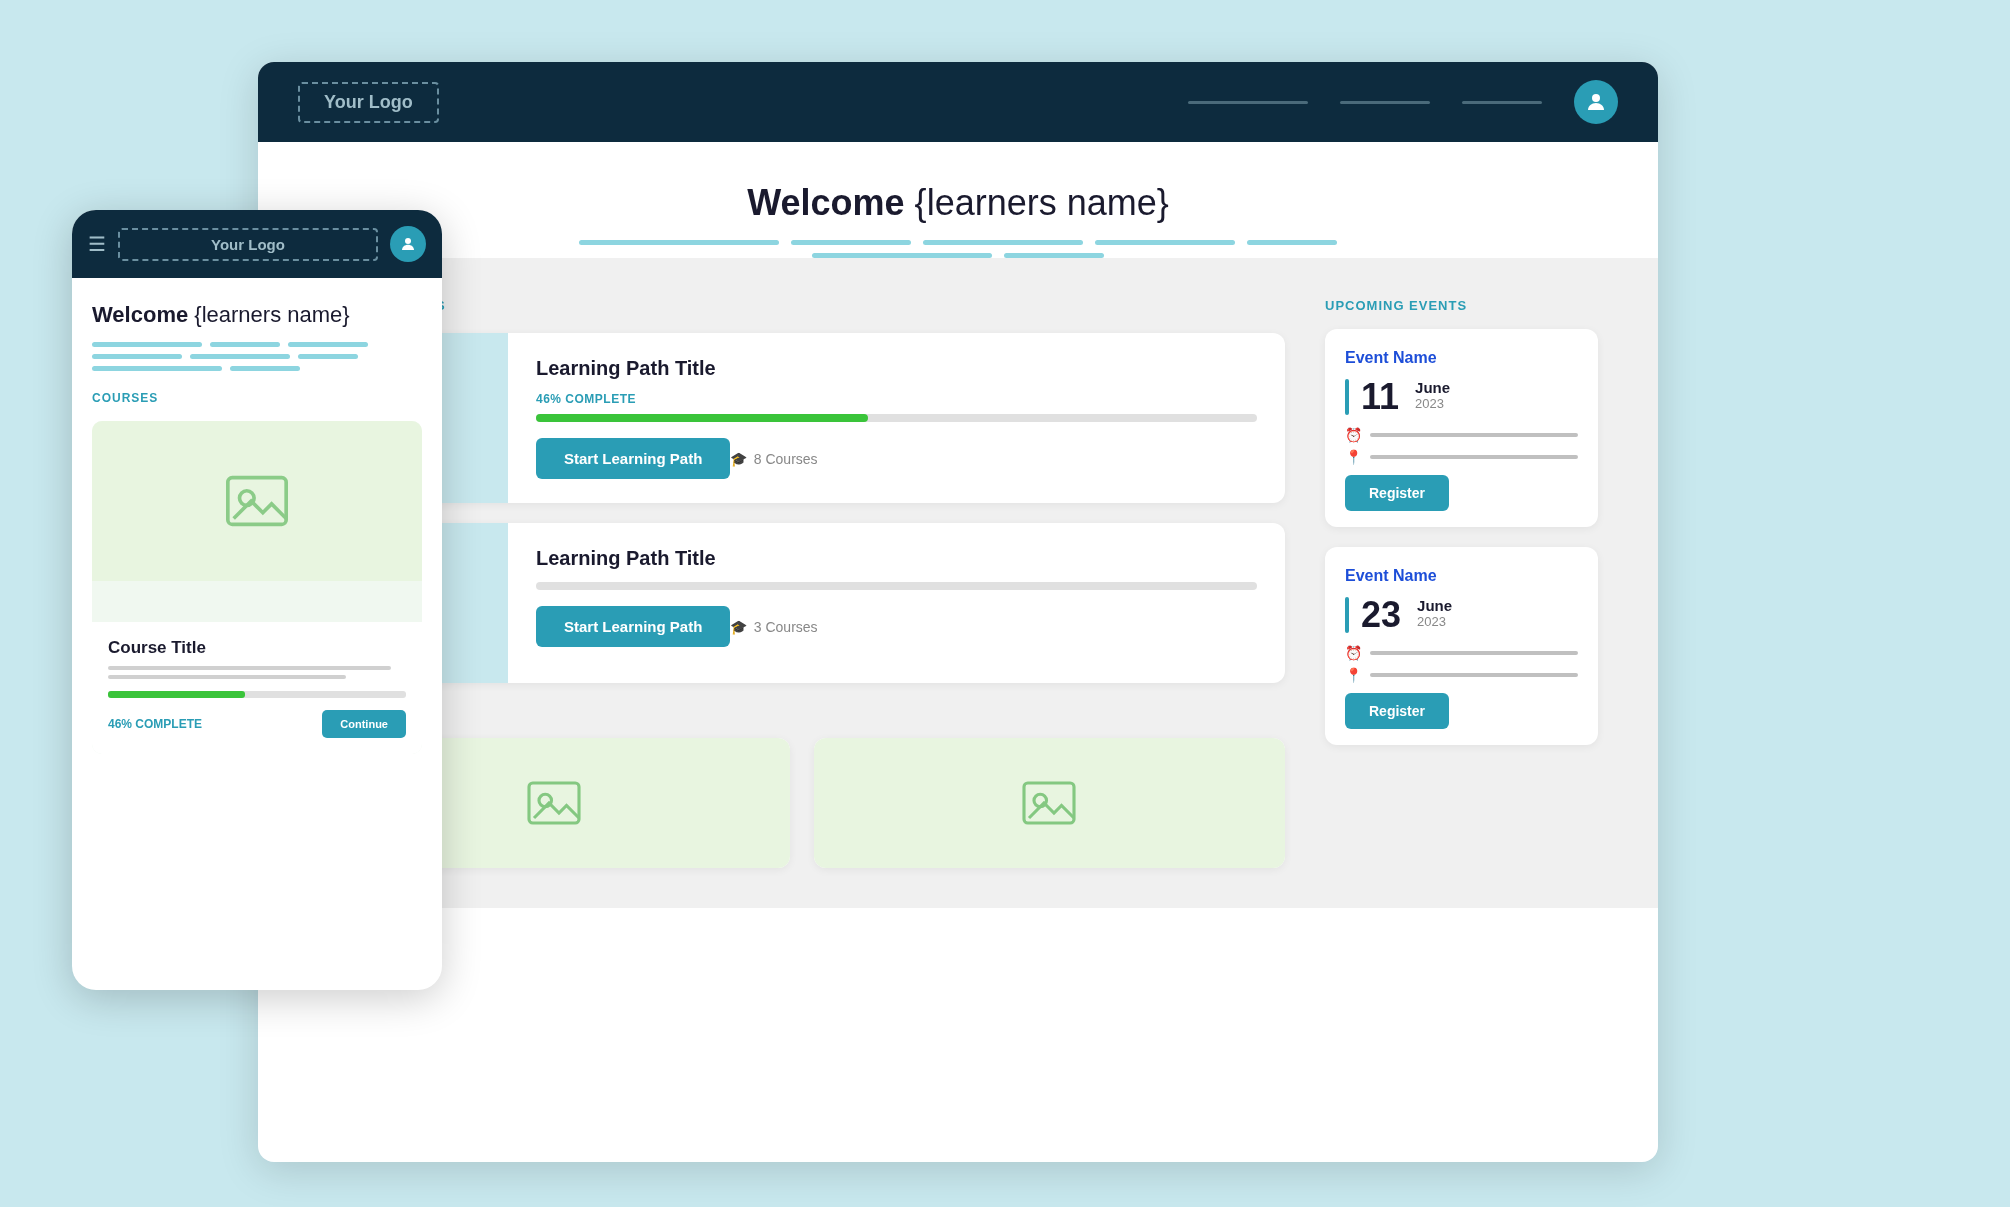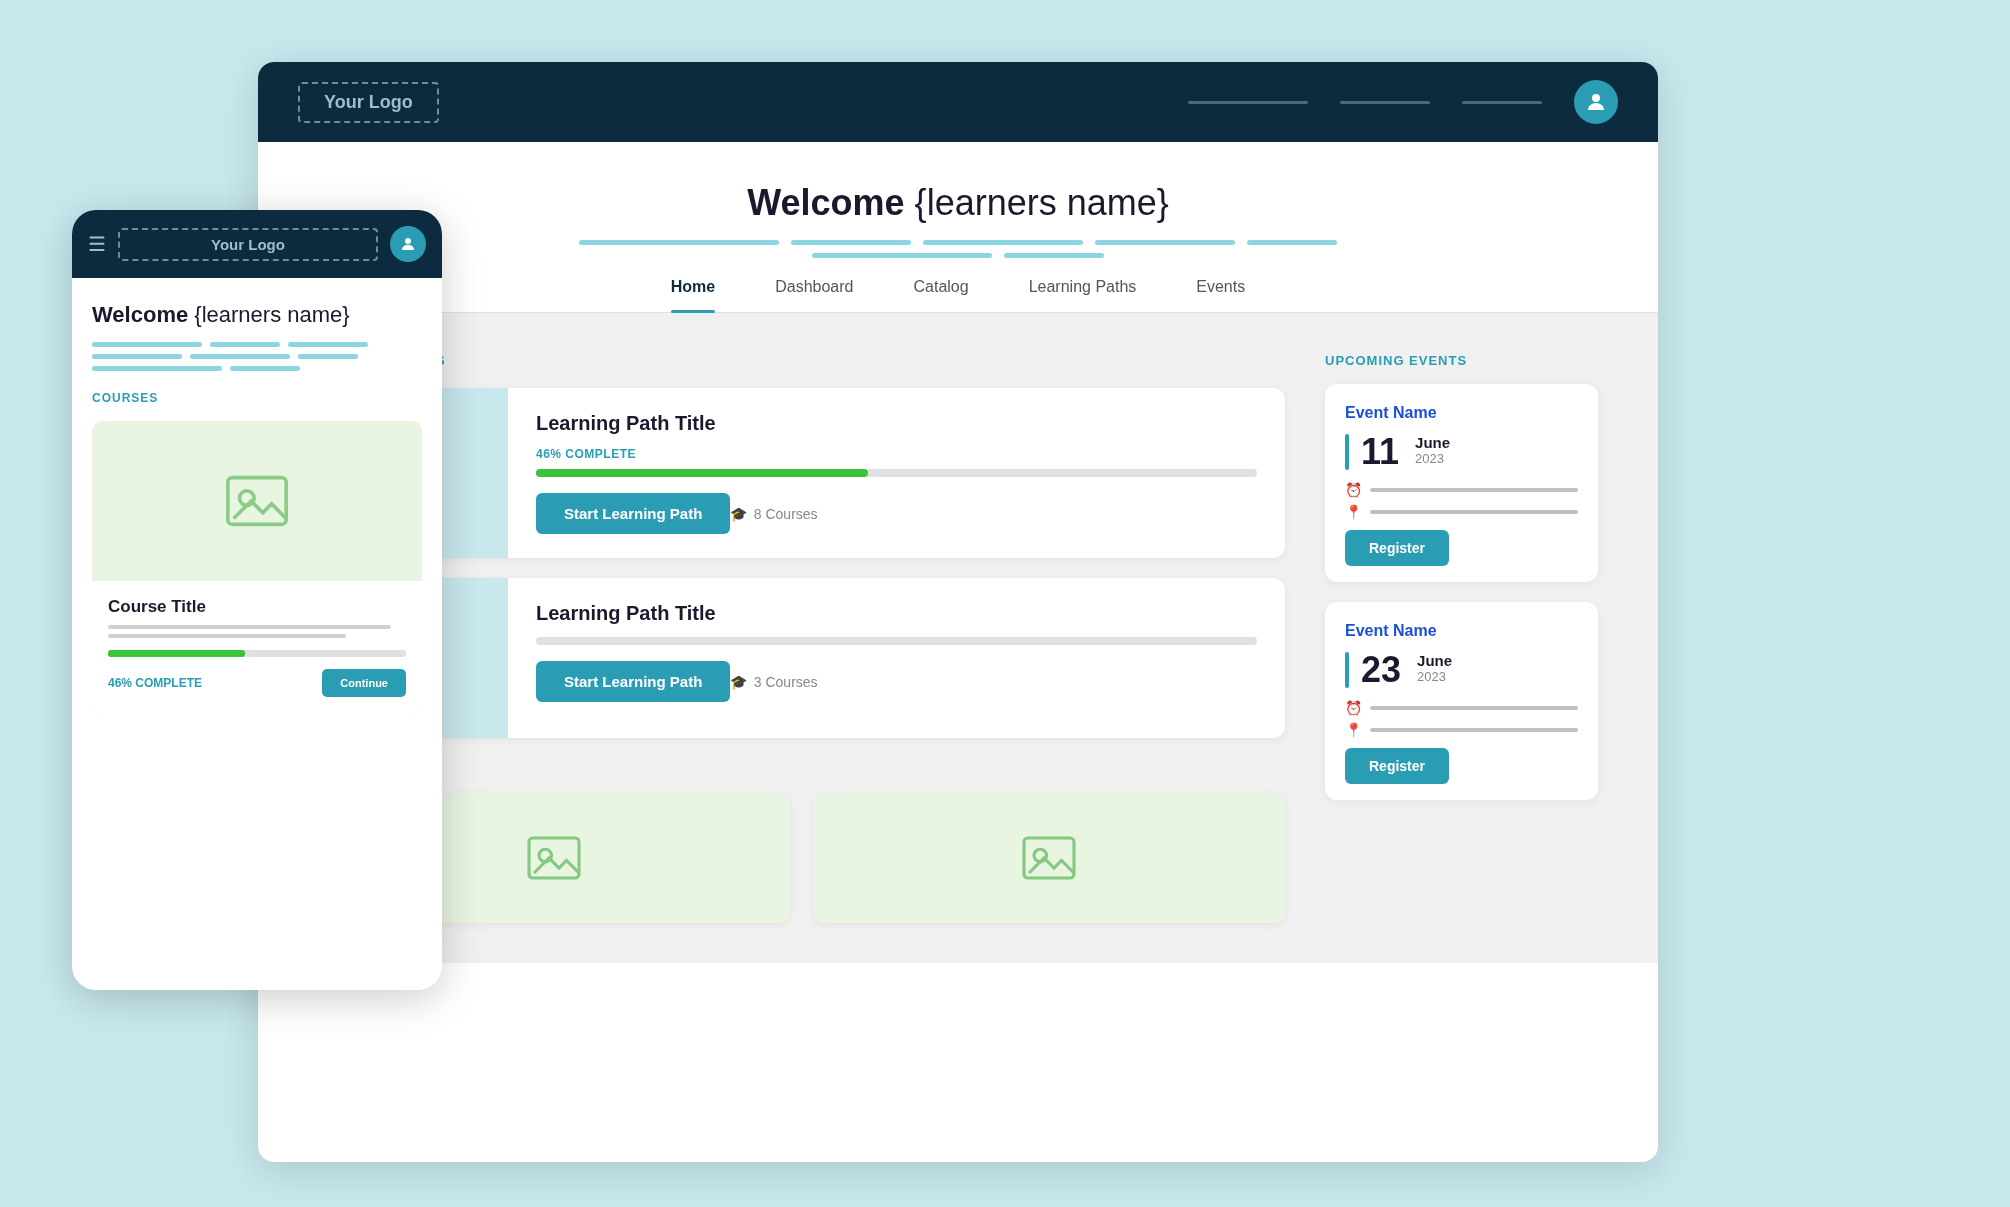--- a/index.html
+++ b/index.html
@@ -489,20 +489,21 @@
 
     .mobile-course-image svg {
       width: 70px;
       height: 70px;
       opacity: 0.65;
     }
 
     .mobile-course-content {
       padding: 16px;
       background: #ffffff;
+      margin-top: 41px;
     }
 
     .mobile-course-title {
       font-size: 17px;
       font-weight: 700;
       color: #1a1a2e;
       margin-bottom: 8px;
     }
 
     .mobile-course-desc-lines {
@@ -587,27 +588,20 @@
         <div class="subtitle-line" style="width:140px;"></div>
         <div class="subtitle-line" style="width:90px;"></div>
       </div>
       <div class="subtitle-line-group">
         <div class="subtitle-line" style="width:180px;"></div>
         <div class="subtitle-line" style="width:100px;"></div>
       </div>
     </div>
   </div>
 
-  <div class="desktop-tabs">
-    <div class="desktop-tab active">Home</div>
-    <div class="desktop-tab">Dashboard</div>
-    <div class="desktop-tab">Catalog</div>
-    <div class="desktop-tab">Learning Paths</div>
-    <div class="desktop-tab">Events</div>
-  </div>
 
   <div class="desktop-main">
 
     <div class="desktop-left-col">
 
       <div class="section-label">LEARNING PATHS</div>
 
       <div class="learning-path-card">
         <div class="lp-image">
           <svg viewBox="0 0 48 48" fill="none" xmlns="http://www.w3.org/2000/svg">

